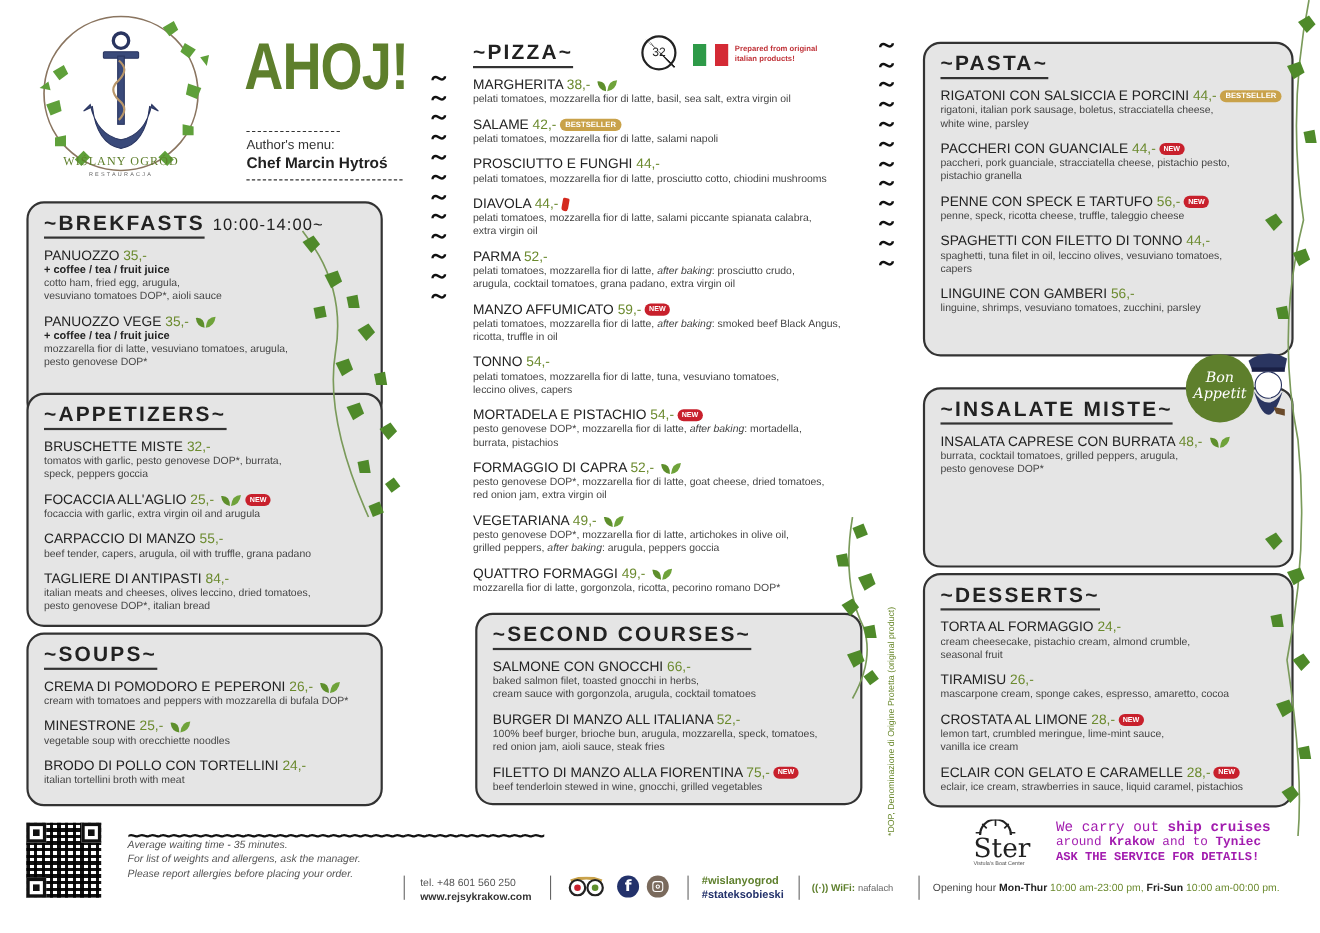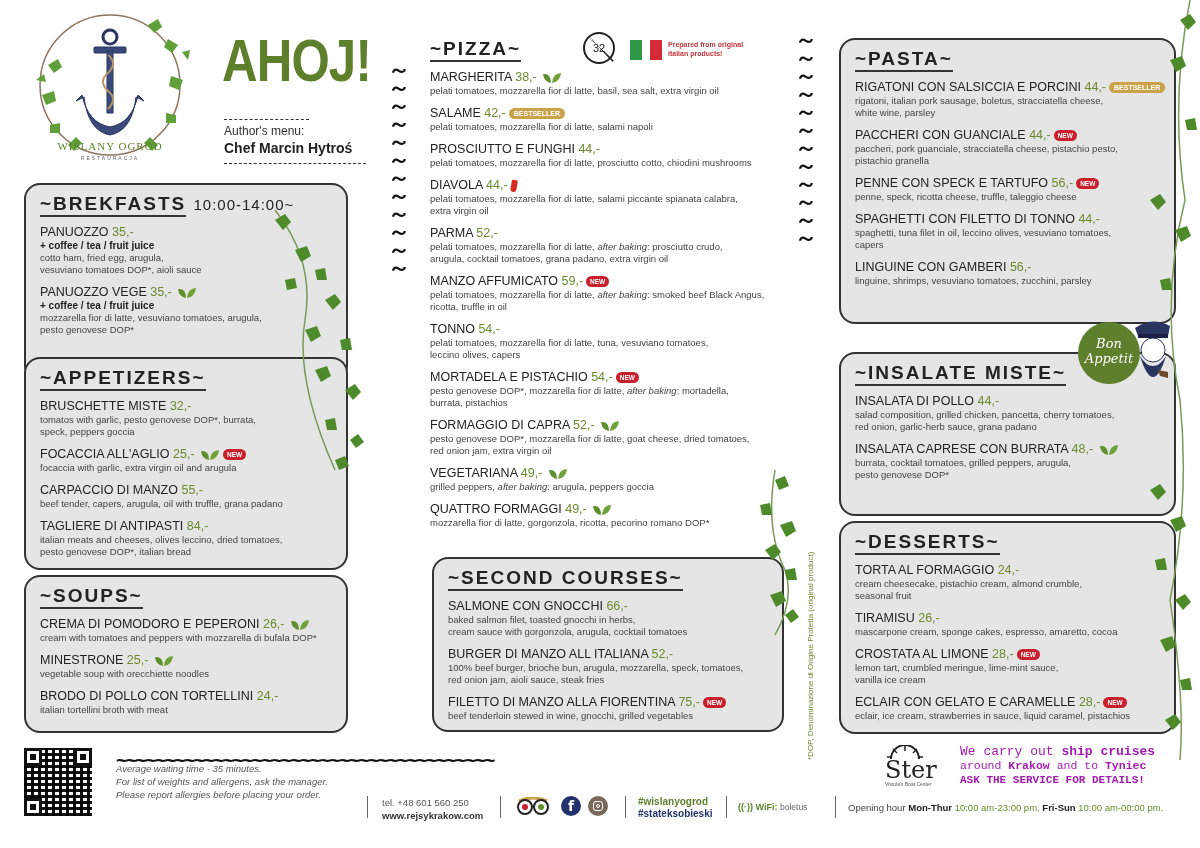--- a/index.html
+++ b/index.html
@@ -210,20 +210,21 @@
           </svg></div>
       <div class="desc">pesto genovese DOP*, mozzarella fior di latte, goat cheese, dried tomatoes,</div>
       <div class="desc">red onion jam, extra virgin oil</div>
     </div>
     <div class="item">
       <div class="iname"><span>VEGETARIANA</span> <span class="price">49,-</span>
         <svg class="leaf" width="20" height="12" viewBox="0 0 20 12">
             <path d="M1 2 Q9 1 9 11 Q2 10 1 2z" fill="#5e8f2c"></path>
             <path d="M19 1 Q11 1 10 11 Q18 10 19 1z" fill="#6fa33a"></path>
           </svg></div>
+      <div class="desc">pesto genovese DOP*, mozzarella fior di latte, artichokes in olive oil,</div>
       <div class="desc"><span>grilled peppers, </span><i>after baking</i><span>: arugula, peppers goccia</span></div>
     </div>
     <div class="item">
       <div class="iname"><span>QUATTRO FORMAGGI</span> <span class="price">49,-</span>
         <svg class="leaf" width="20" height="12" viewBox="0 0 20 12">
             <path d="M1 2 Q9 1 9 11 Q2 10 1 2z" fill="#5e8f2c"></path>
             <path d="M19 1 Q11 1 10 11 Q18 10 19 1z" fill="#6fa33a"></path>
           </svg></div>
       <div class="desc">mozzarella fior di latte, gorgonzola, ricotta, pecorino romano DOP*</div>
     </div>
@@ -297,25 +298,20 @@
       <div class="desc">capers</div>
     </div>
     <div class="item">
       <div class="iname"><span>LINGUINE CON GAMBERI</span> <span class="price">56,-</span></div>
       <div class="desc">linguine, shrimps, vesuviano tomatoes, zucchini, parsley</div>
     </div>
   </div>
 
   <div class="panel" style="left:839px;top:352px;width:337px;height:164px;">
     <div class="sec-title"><span class="t">~INSALATE MISTE~</span></div>
-    <div class="item">
-      <div class="iname"><span>INSALATA DI POLLO</span> <span class="price">44,-</span></div>
-      <div class="desc">salad composition, grilled chicken, pancetta, cherry tomatoes,</div>
-      <div class="desc">red onion, garlic-herb sauce, grana padano</div>
-    </div>
     <div class="item">
       <div class="iname"><span>INSALATA CAPRESE CON BURRATA</span> <span class="price">48,-</span>
         <svg class="leaf" width="20" height="12" viewBox="0 0 20 12">
             <path d="M1 2 Q9 1 9 11 Q2 10 1 2z" fill="#5e8f2c"></path>
             <path d="M19 1 Q11 1 10 11 Q18 10 19 1z" fill="#6fa33a"></path>
           </svg></div>
       <div class="desc">burrata, cocktail tomatoes, grilled peppers, arugula,</div>
       <div class="desc">pesto genovese DOP*</div>
     </div>
   </div>
@@ -416,21 +412,21 @@
   </div>
   <div class="divider" style="left:625px;top:796px;height:22px;"></div>
   <div class="abs" style="left:638px;top:796px;font-size:10px;font-weight:bold;line-height:12px;">
     <div style="color:#5e7f2c;">#wislanyogrod</div>
     <div style="color:#23326b;">#stateksobieski</div>
   </div>
   <div class="divider" style="left:726px;top:796px;height:22px;"></div>
   <div class="abs" style="left:738px;top:802px;font-size:9px;color:#5e7f2c;white-space:nowrap;">
     <span style="font-weight:bold;">((·))</span>
     <span style="font-weight:bold;">WiFi:</span>
-    <span style="color:#666;font-size:8.5px;">boletus</span>
+    <span style="color:#666;font-size:8.5px;">nafalach</span>
   </div>
   <div class="divider" style="left:835px;top:796px;height:22px;"></div>
 
   <div class="abs" style="left:885px;top:745px;width:62px;height:50px;text-align:left;">
     <svg width="40" height="14" viewBox="0 0 40 14">
         <path d="M6 14 A14 14 0 0 1 34 14" stroke="#222" stroke-width="2" fill="none"></path>
         <g stroke="#222" stroke-width="1.5">
           <line x1="20" y1="0" x2="20" y2="6"></line>
           <line x1="8" y1="4" x2="12" y2="8"></line>
           <line x1="32" y1="4" x2="28" y2="8"></line>

